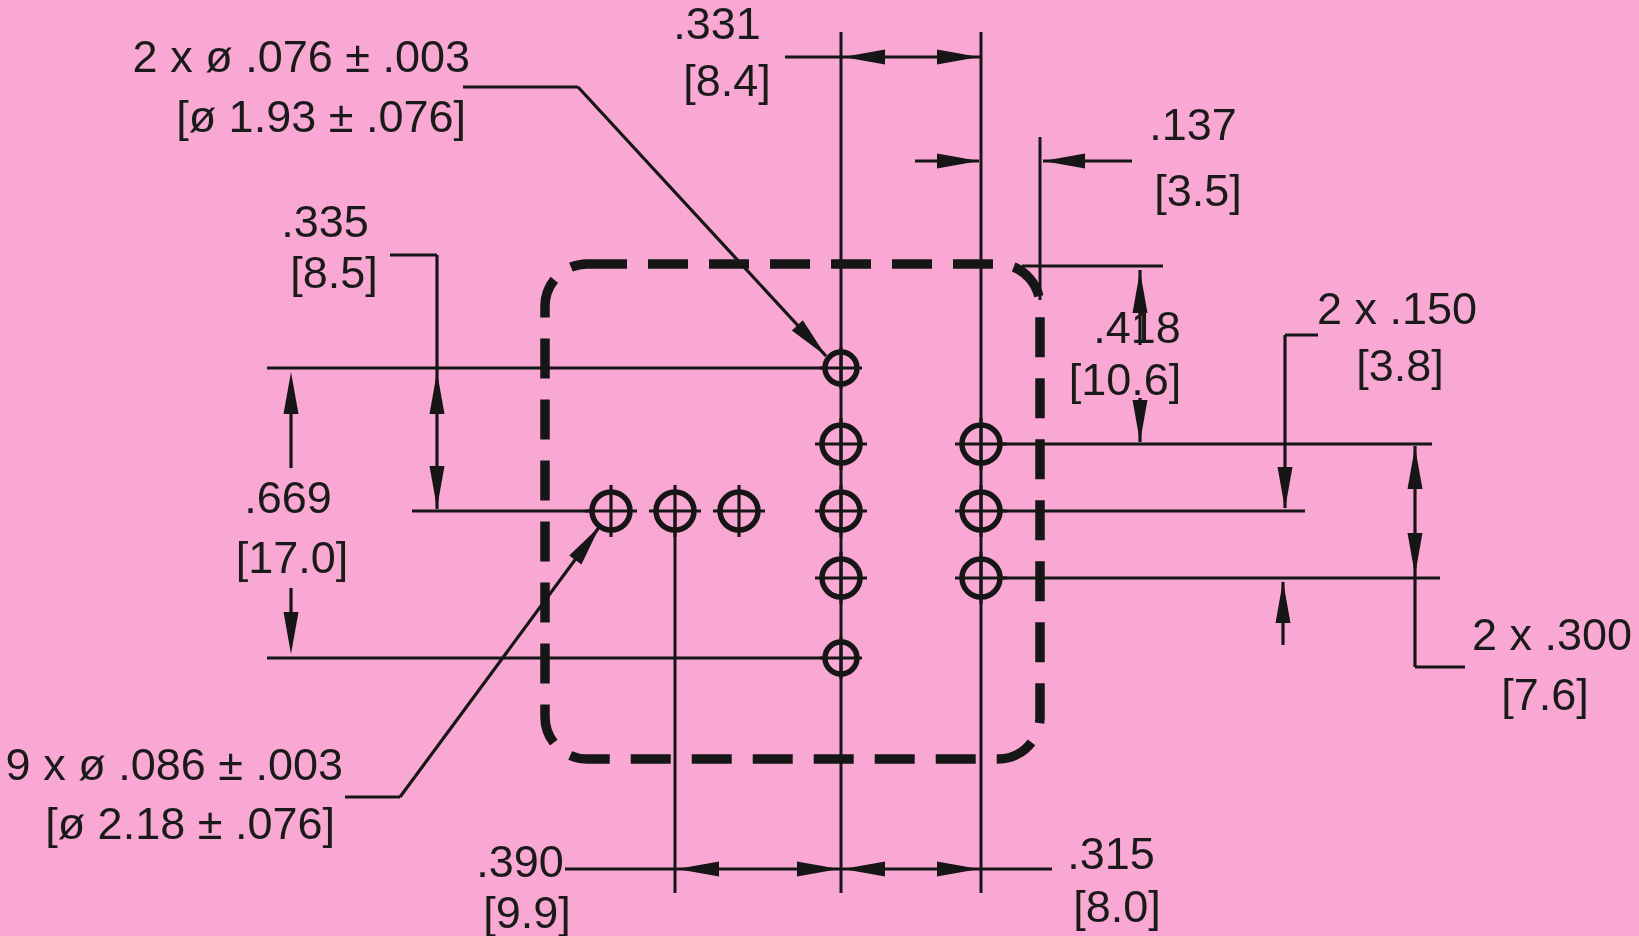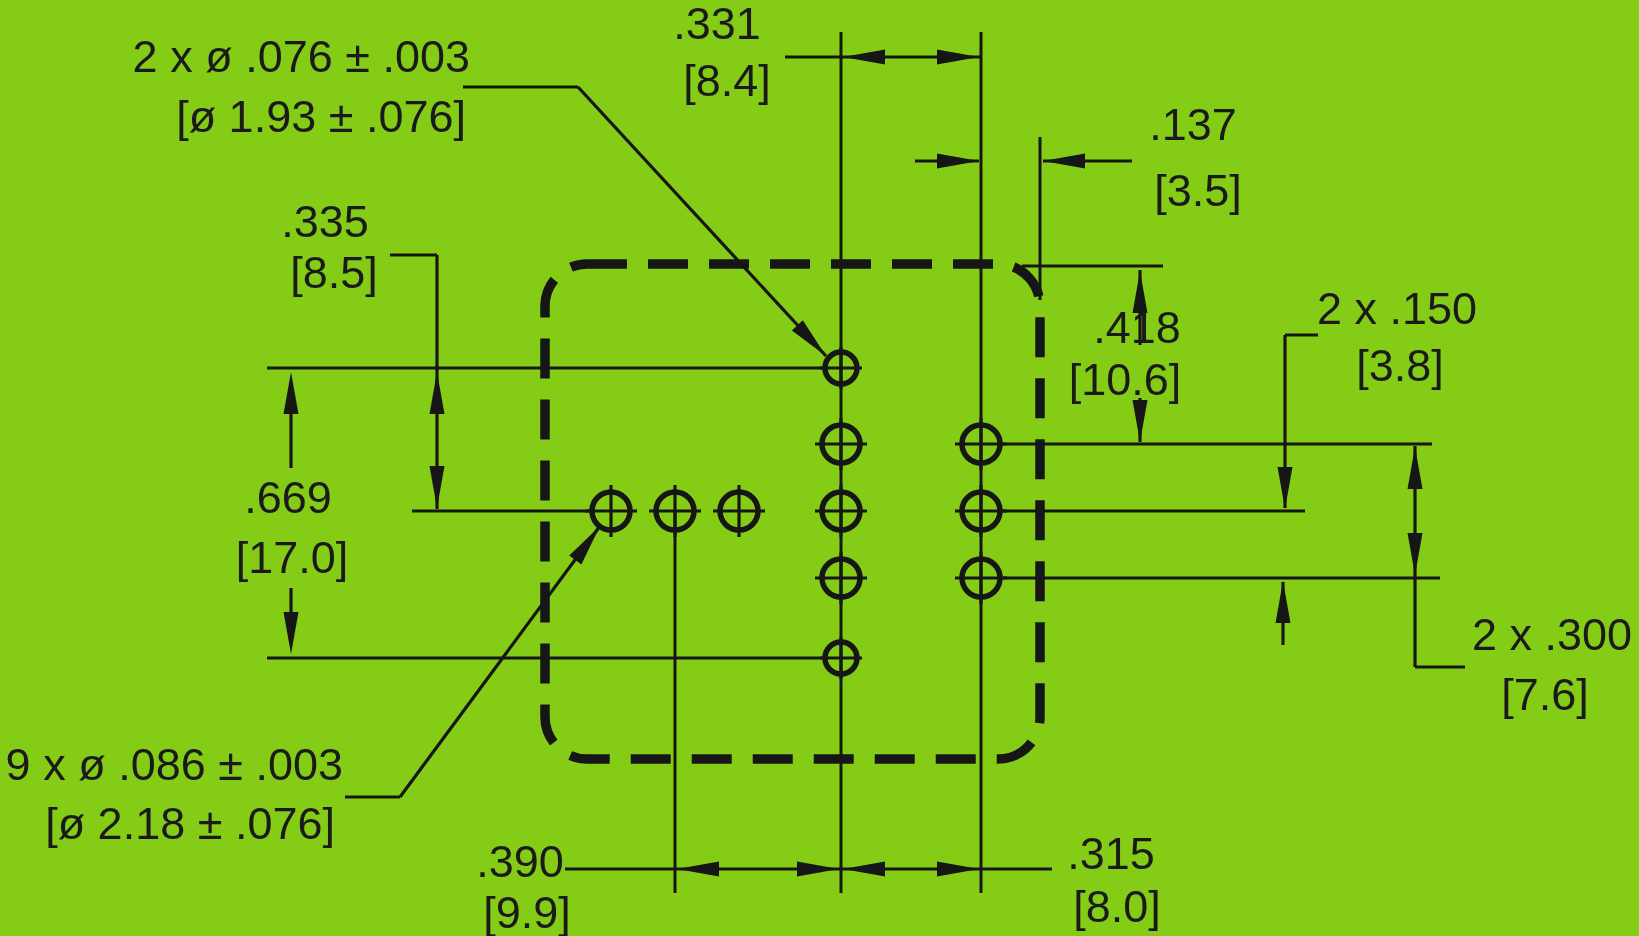--- a/index.html
+++ b/index.html
@@ -1,16 +1,16 @@
 <!DOCTYPE html>
 <html><head>
 <meta charset="utf-8">
 <style>
   html,body{margin:0;padding:0;background:#ffffff;}
-  .stage{width:1639px;height:936px;position:relative;background:#84cc16;overflow:hidden;}
+  .stage{width:1639px;height:936px;position:relative;background:#f9a8d4;overflow:hidden;}
   svg{display:block;}
   text{font-family:"Liberation Sans","DejaVu Sans",sans-serif;font-size:45px;fill:#1a1a1a;}
 </style>
 </head>
 <body>
 
 <div class="stage">
 <svg width="1639" height="936" viewBox="0 0 1639 936">
 
   <g id="geom">

